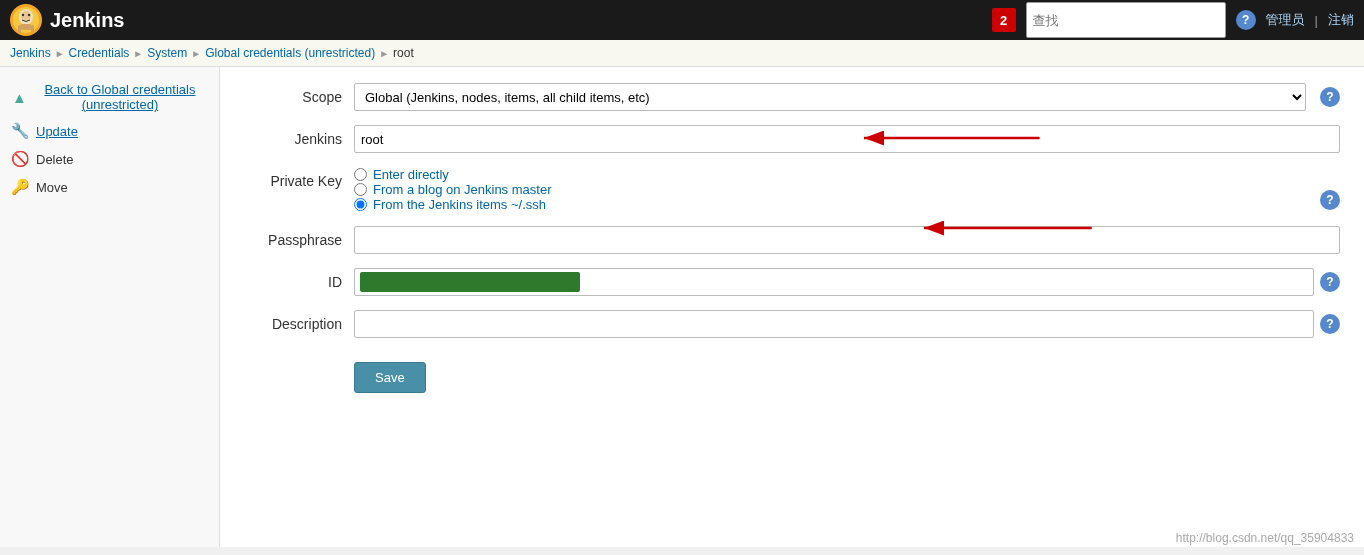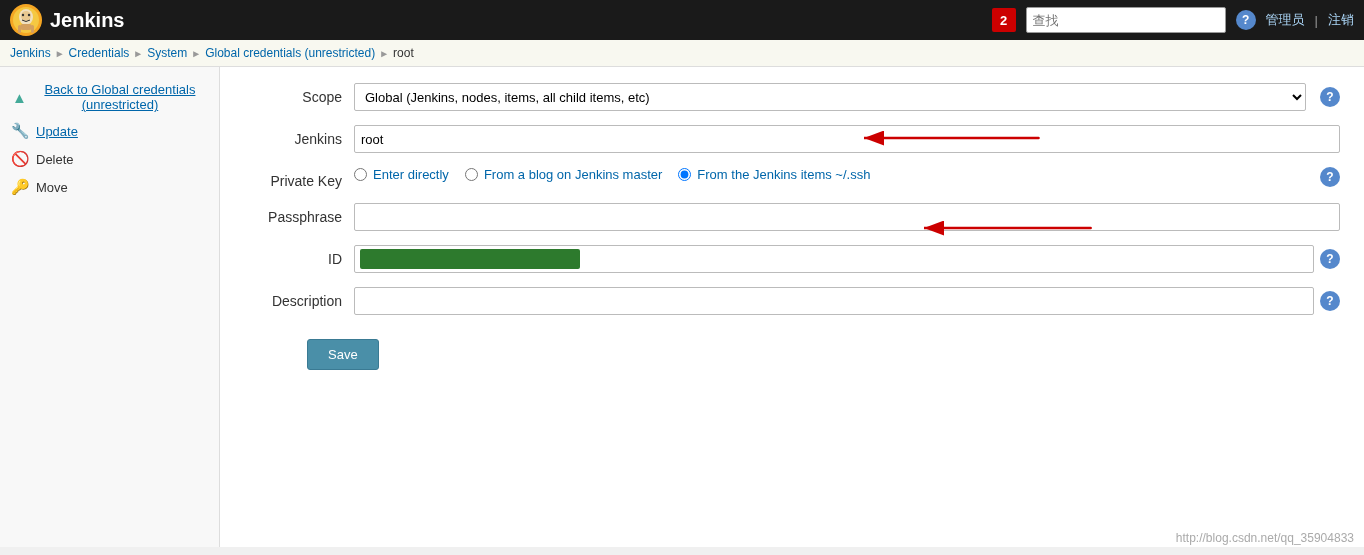--- a/index.html
+++ b/index.html
@@ -41,21 +41,21 @@
       width: 24px;
       height: 24px;
       display: flex;
       align-items: center;
       justify-content: center;
       border-radius: 2px;
     }
     #search-box {
       background: white;
       border: 1px solid #999;
-      height: 26px;
+      height: 36px;
       width: 200px;
       padding: 0 6px;
       font-size: 13px;
       border-radius: 2px;
     }
     #admin-link, #logout-link {
       color: #aad4f5;
       text-decoration: none;
       font-size: 13px;
     }
@@ -170,22 +170,22 @@
       display: flex;
       align-items: center;
       justify-content: center;
       cursor: pointer;
       flex-shrink: 0;
     }
 
     
     .radio-group {
       display: flex;
-      flex-direction: row;
-      gap: 16px;
+      flex-direction: column;
+      gap: 0;
     }
     .radio-item {
       display: flex;
       align-items: center;
       gap: 6px;
       font-size: 13px;
       color: #0066aa;
       cursor: pointer;
     }
     .radio-item input[type="radio"] {
@@ -230,21 +230,21 @@
     
     .save-btn {
       background: #4a8fa8;
       color: white;
       border: 1px solid #3a7a93;
       padding: 7px 20px;
       font-size: 13px;
       border-radius: 3px;
       cursor: pointer;
       margin-top: 10px;
-      margin-left: 63px;
+      margin-left: 110px;
     }
 
     
     .private-key-row {
       display: flex;
       align-items: flex-start;
       gap: 6px;
     }
 
     

